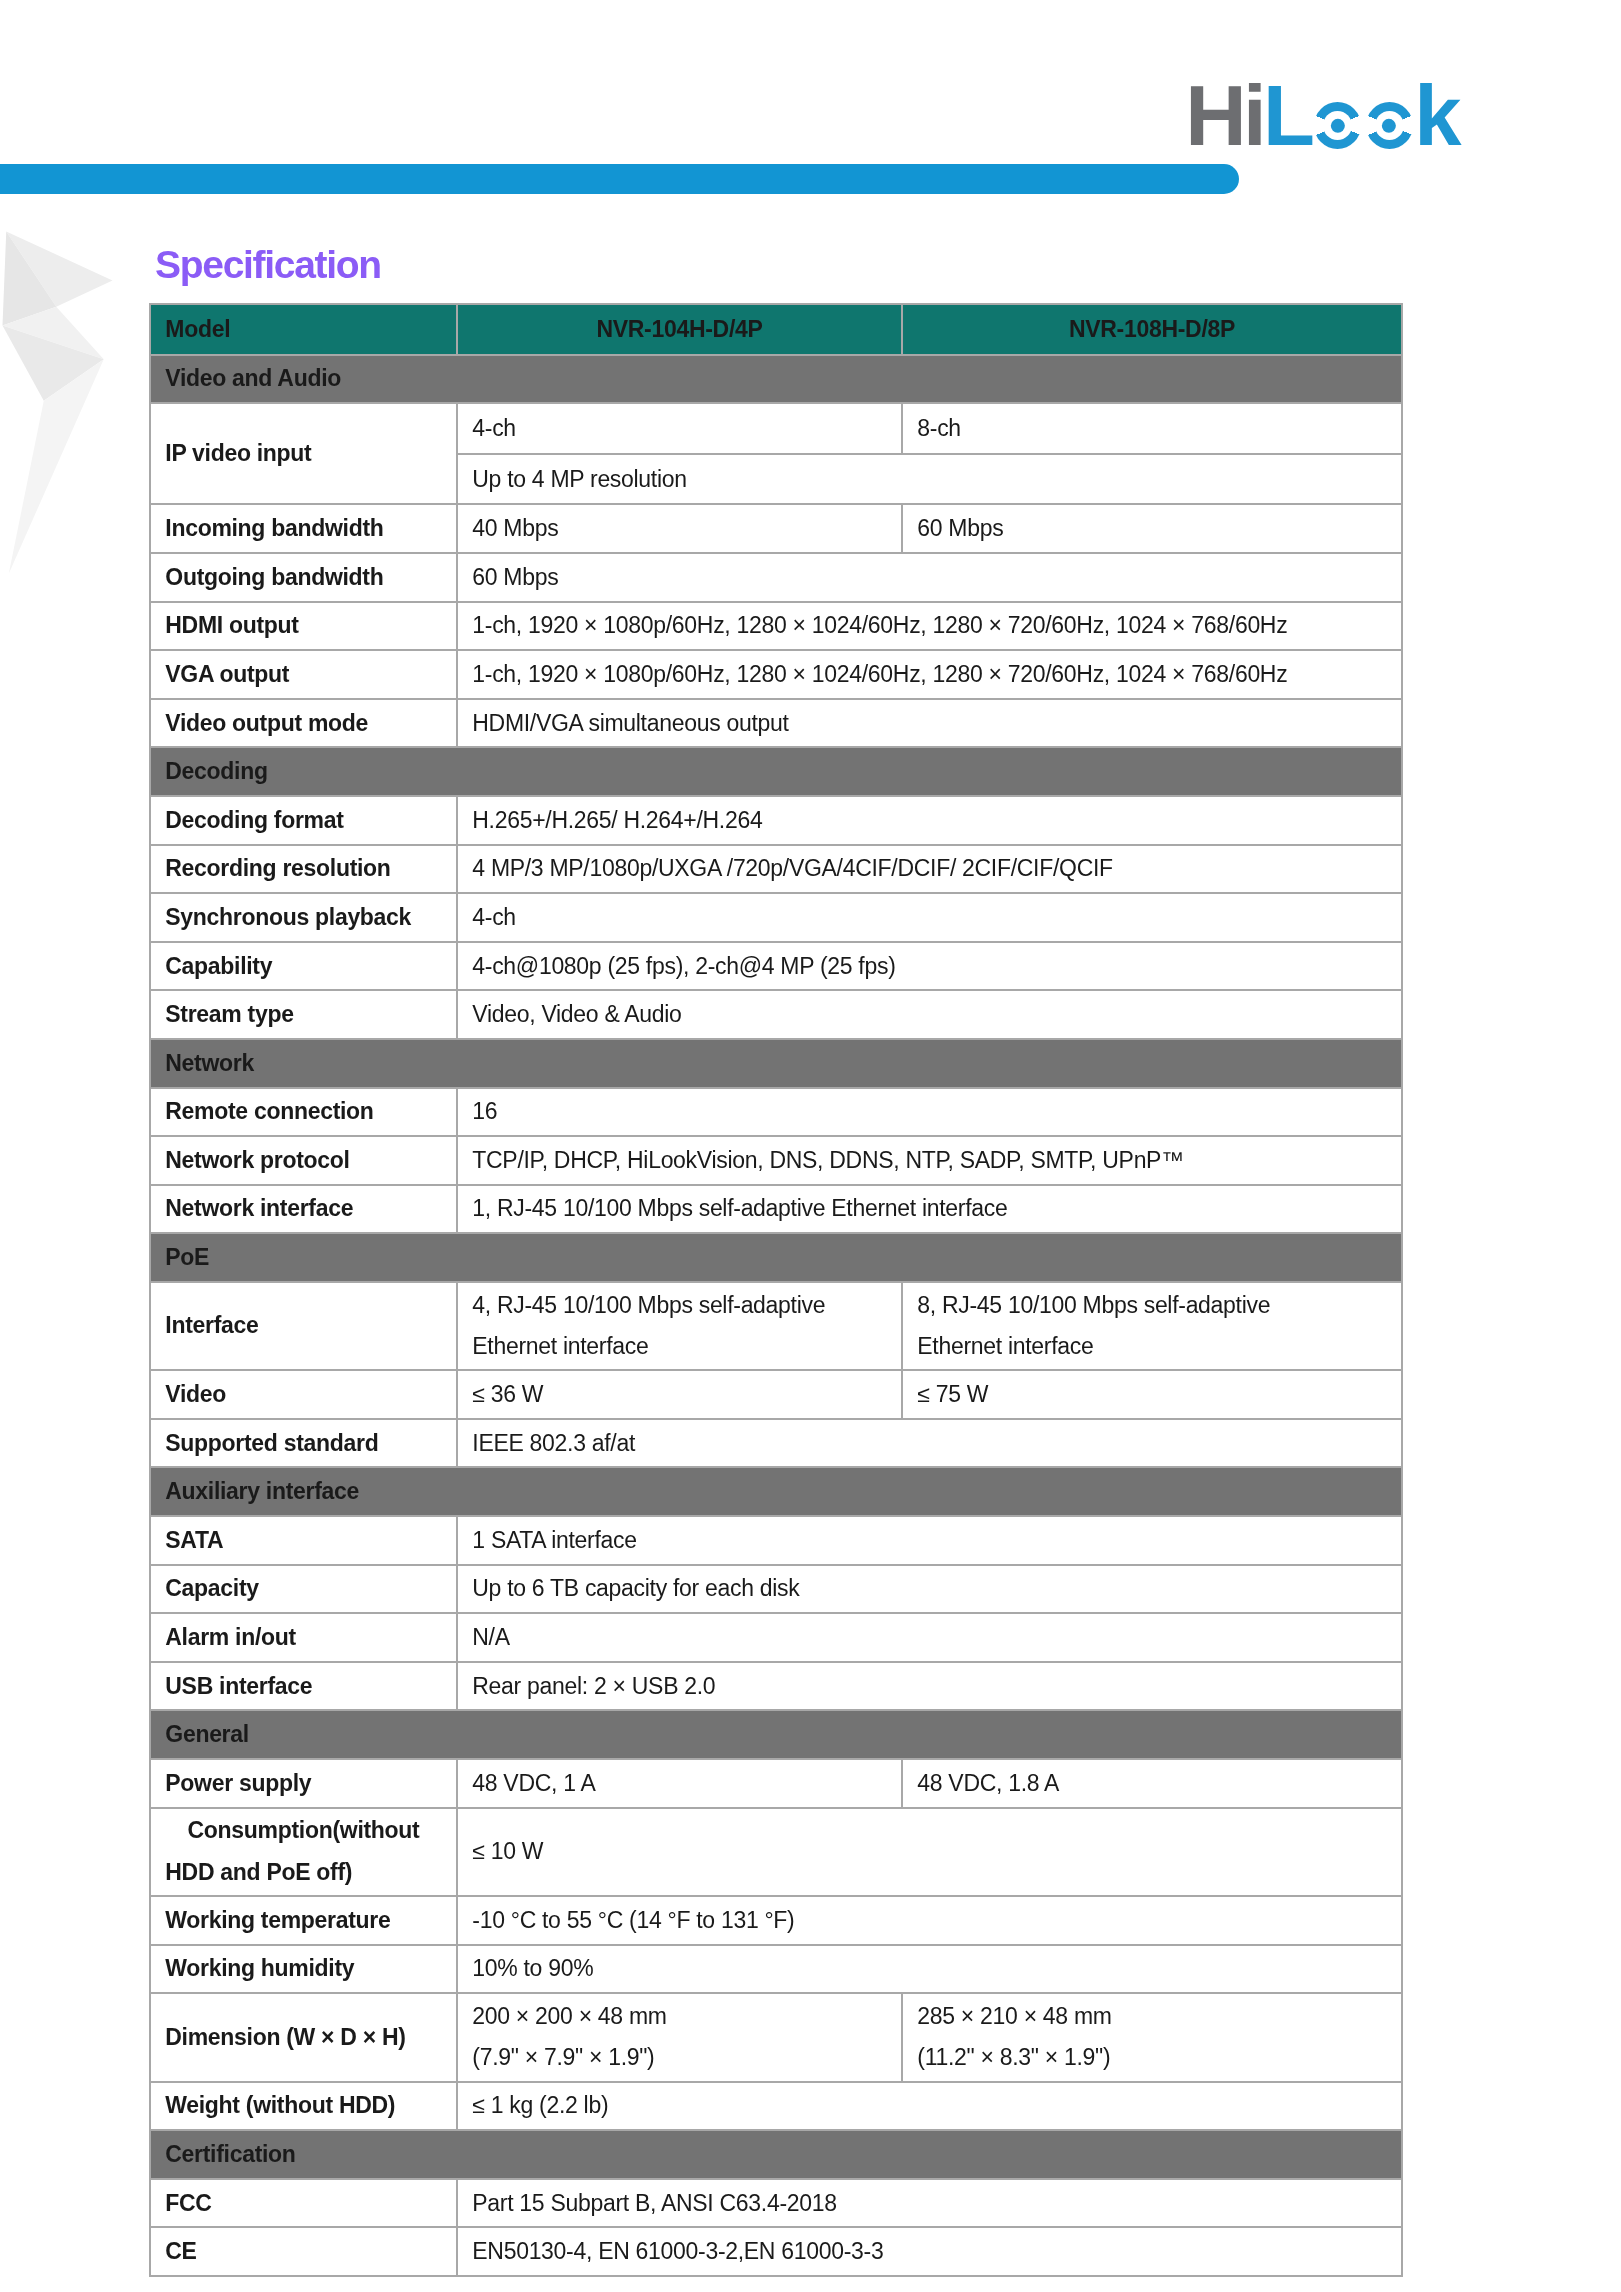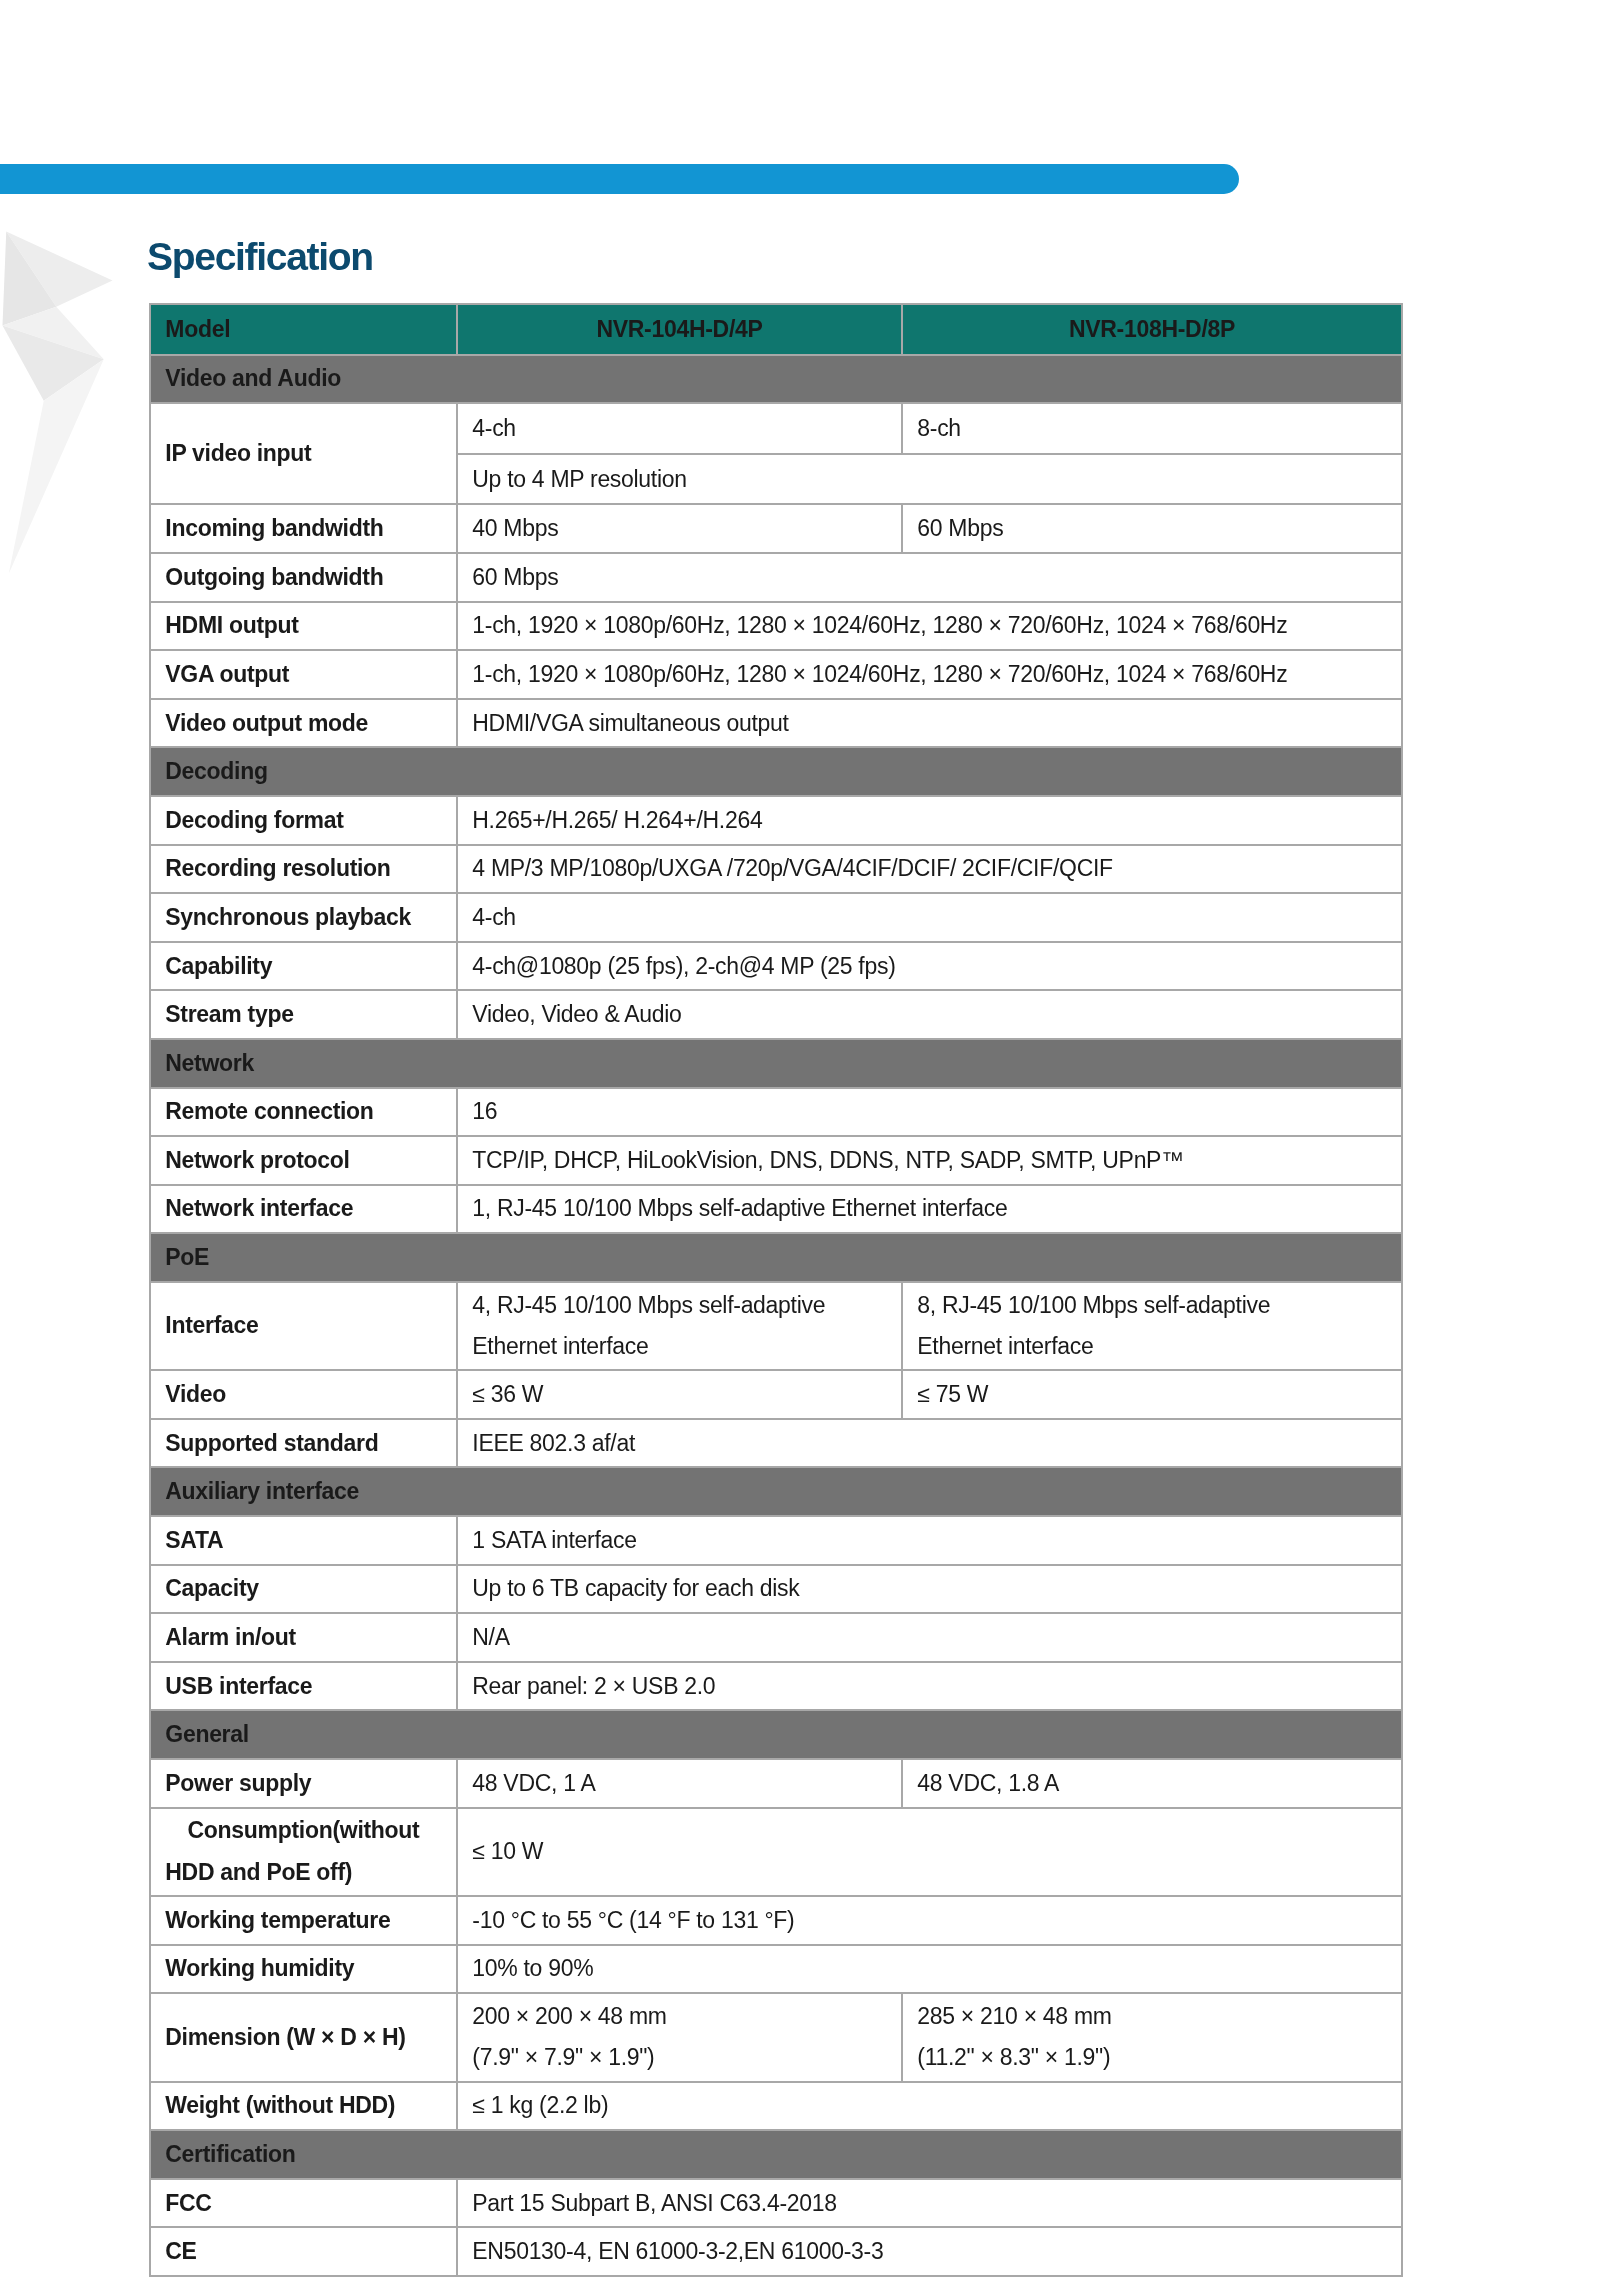--- a/index.html
+++ b/index.html
@@ -37,22 +37,22 @@
   .watermark{position:absolute;left:0;top:224px;width:125px;height:376px;pointer-events:none;}
   .watermark div{position:absolute;inset:0;}
   .wm1{background:#ededed;clip-path:polygon(5% 2%,90% 15%,45% 22%);}
   .wm2{background:#e6e6e6;clip-path:polygon(5% 2%,45% 22%,2% 27%);}
   .wm3{background:#f1f1f1;clip-path:polygon(2% 27%,45% 22%,83% 36%);}
   .wm4{background:#e9e9e9;clip-path:polygon(2% 27%,83% 36%,35% 47%);}
   .wm5{background:#f4f4f4;clip-path:polygon(83% 36%,35% 47%,7% 93%);}
 
   
   h1.title{
-    position:absolute;top:235px;left:147px;margin:0;
-    font-size:39px;font-weight:700;letter-spacing:-1.3px;color:#0c4a6e;
+    position:absolute;top:235px;left:147px;margin:8px;
+    font-size:39px;font-weight:700;letter-spacing:-1.3px;color:#8b5cf6;
   }
 
   
   table.spec{
     position:absolute;top:303px;left:149px;width:1252px;
     border-collapse:collapse;table-layout:fixed;
   }
   table.spec td{
     border:2.7px solid #a8a8a8;vertical-align:middle;
     font-size:23px;letter-spacing:-0.3px;padding:1.8px 14.3px;height:43px;
@@ -66,20 +66,27 @@
   td.tall{height:85px;line-height:1.8;}
   tr.h-header td{height:45px;}
   tr.g td{height:45px;}
   .just{display:flex;justify-content:center;}
 </style>
 </head>
 <body>
 
 <div class="page">
 
+  <div class="logo">
+    <span class="logo-hi">Hi</span>
+      <span class="logo-l">L</span>
+    <span class="logo-eye"></span>
+    <span class="logo-eye"></span>
+    <span class="logo-k">k</span>
+  </div>
 
   <div class="accent-bar"></div>
 
   <div class="watermark">
     <div class="wm1"></div>
     <div class="wm2"></div>
     <div class="wm3"></div>
     <div class="wm4"></div>
     <div class="wm5"></div>
   </div>

